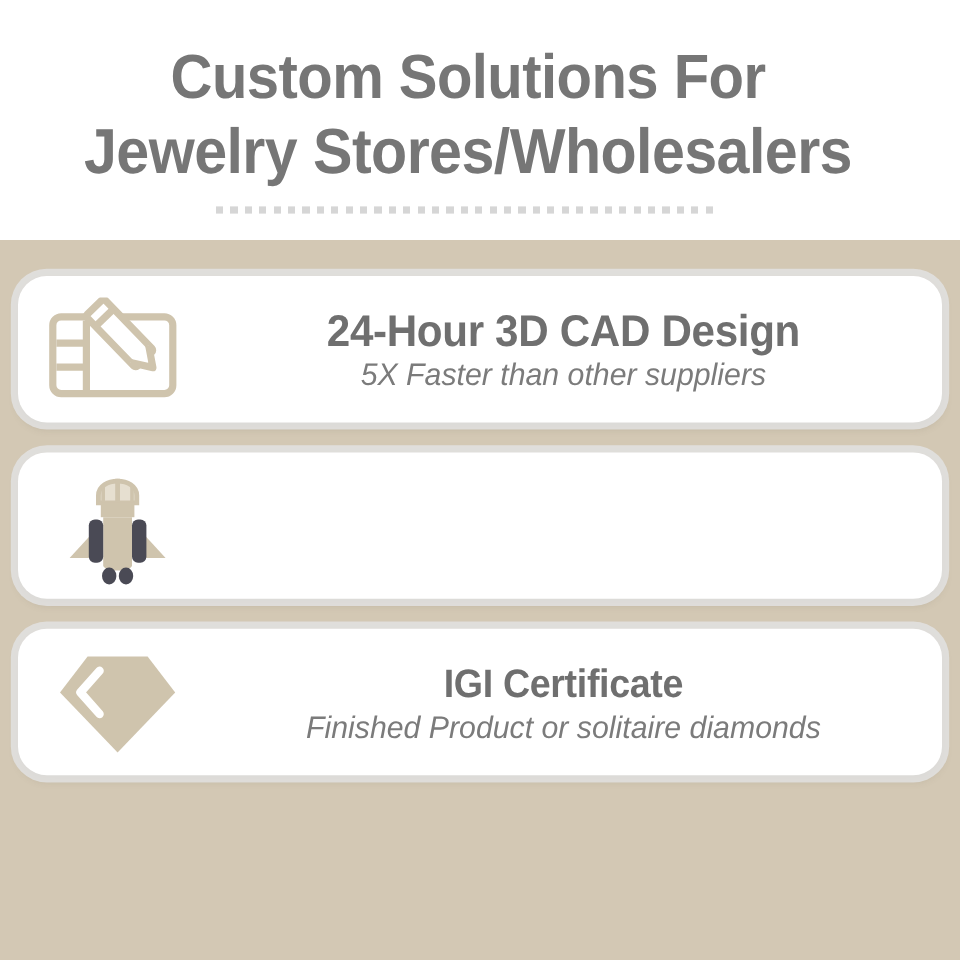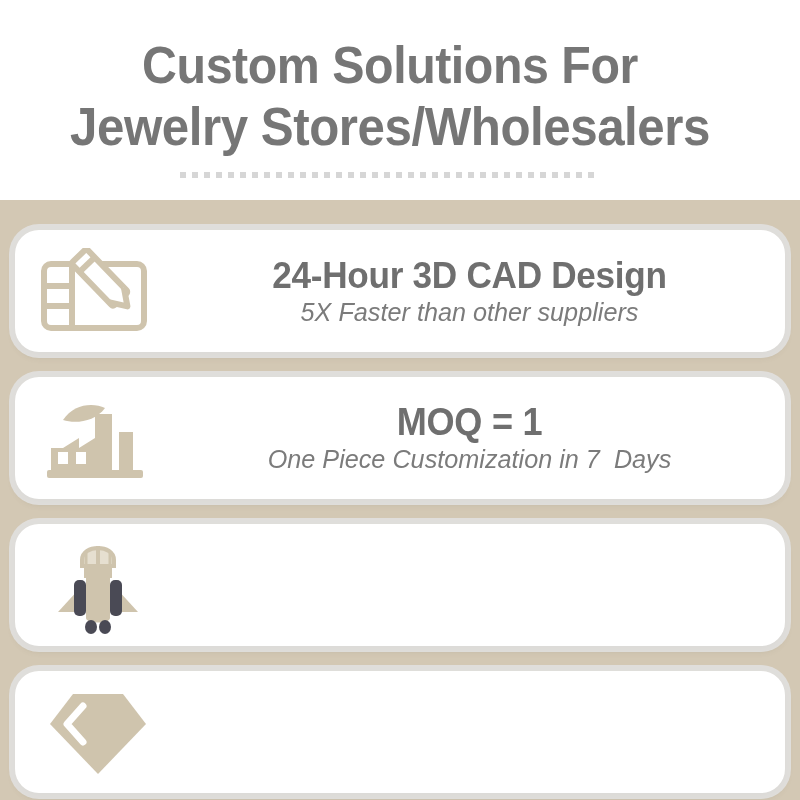--- a/index.html
+++ b/index.html
@@ -170,37 +170,20 @@
             <path d="M60 50 L70.5 66 L81 50" fill="#ffffff" stroke="#cfc4ad" stroke-width="6" stroke-linejoin="round"></path>
           </g>
         </svg>
       </div>
       <div class="card-text">
         <div class="card-title">24-Hour 3D CAD Design</div>
         <div class="card-sub">5X Faster than other suppliers</div>
       </div>
     </div>
 
-    <div class="card c2">
-      <div class="card-icon">
-        <svg class="icon-svg" width="110" height="92" viewBox="0 0 110 92">
-          <path d="M20 28 C30 12, 50 10, 62 16 C52 30, 32 32, 20 28 Z" fill="#cfc4ad"></path>
-          <rect x="52" y="22" width="17" height="56" fill="#cfc4ad"></rect>
-          <rect x="76" y="40" width="14" height="38" fill="#cfc4ad"></rect>
-          <path d="M8 56 L8 78 L52 78 L52 46 L36 56 L36 46 L20 56 Z" fill="#cfc4ad"></path>
-          <rect x="4" y="78" width="96" height="8" rx="2" fill="#cfc4ad"></rect>
-          <rect x="15" y="60" width="10" height="12" fill="#ffffff"></rect>
-          <rect x="33" y="60" width="10" height="12" fill="#ffffff"></rect>
-        </svg>
-      </div>
-      <div class="card-text">
-        <div class="card-title">MOQ = 1</div>
-        <div class="card-sub">One Piece Customization in 7  Days</div>
-      </div>
-    </div>
 
     <div class="card c3">
       <div class="card-icon">
         <svg class="icon-svg" width="100" height="102" viewBox="0 0 100 102">
           <path d="M34 26 C34 10, 66 10, 66 26 L66 32 L34 32 Z" fill="#e6dfd0" stroke="#cfc4ad" stroke-width="4"></path>
           <line x1="50" y1="12" x2="50" y2="32" stroke="#cfc4ad" stroke-width="4"></line>
           <line x1="38" y1="18" x2="38" y2="32" stroke="#cfc4ad" stroke-width="3"></line>
           <line x1="62" y1="18" x2="62" y2="32" stroke="#cfc4ad" stroke-width="3"></line>
           <rect x="36" y="32" width="28" height="12" fill="#cfc4ad"></rect>
           <path d="M38 44 L62 44 L62 84 C62 90, 38 90, 38 84 Z" fill="#cfc4ad"></path>
@@ -214,16 +197,20 @@
       </div>
     </div>
 
     <div class="card c4">
       <div class="card-icon">
         <svg class="icon-svg" width="110" height="96" viewBox="0 0 110 96">
           <path d="M30 10 L80 10 L103 40 L55 90 L7 40 Z" fill="#cfc4ad"></path>
           <path d="M40 22 L24 40 L40 58" fill="none" stroke="#ffffff" stroke-width="7" stroke-linecap="round" stroke-linejoin="round"></path>
         </svg>
       </div>
+      <div class="card-text">
+        <div class="card-title">IGI Certificate</div>
+        <div class="card-sub">Finished Product or solitaire diamonds</div>
+      </div>
     </div>
 
   </div>
 </div>
 
 </body></html>

